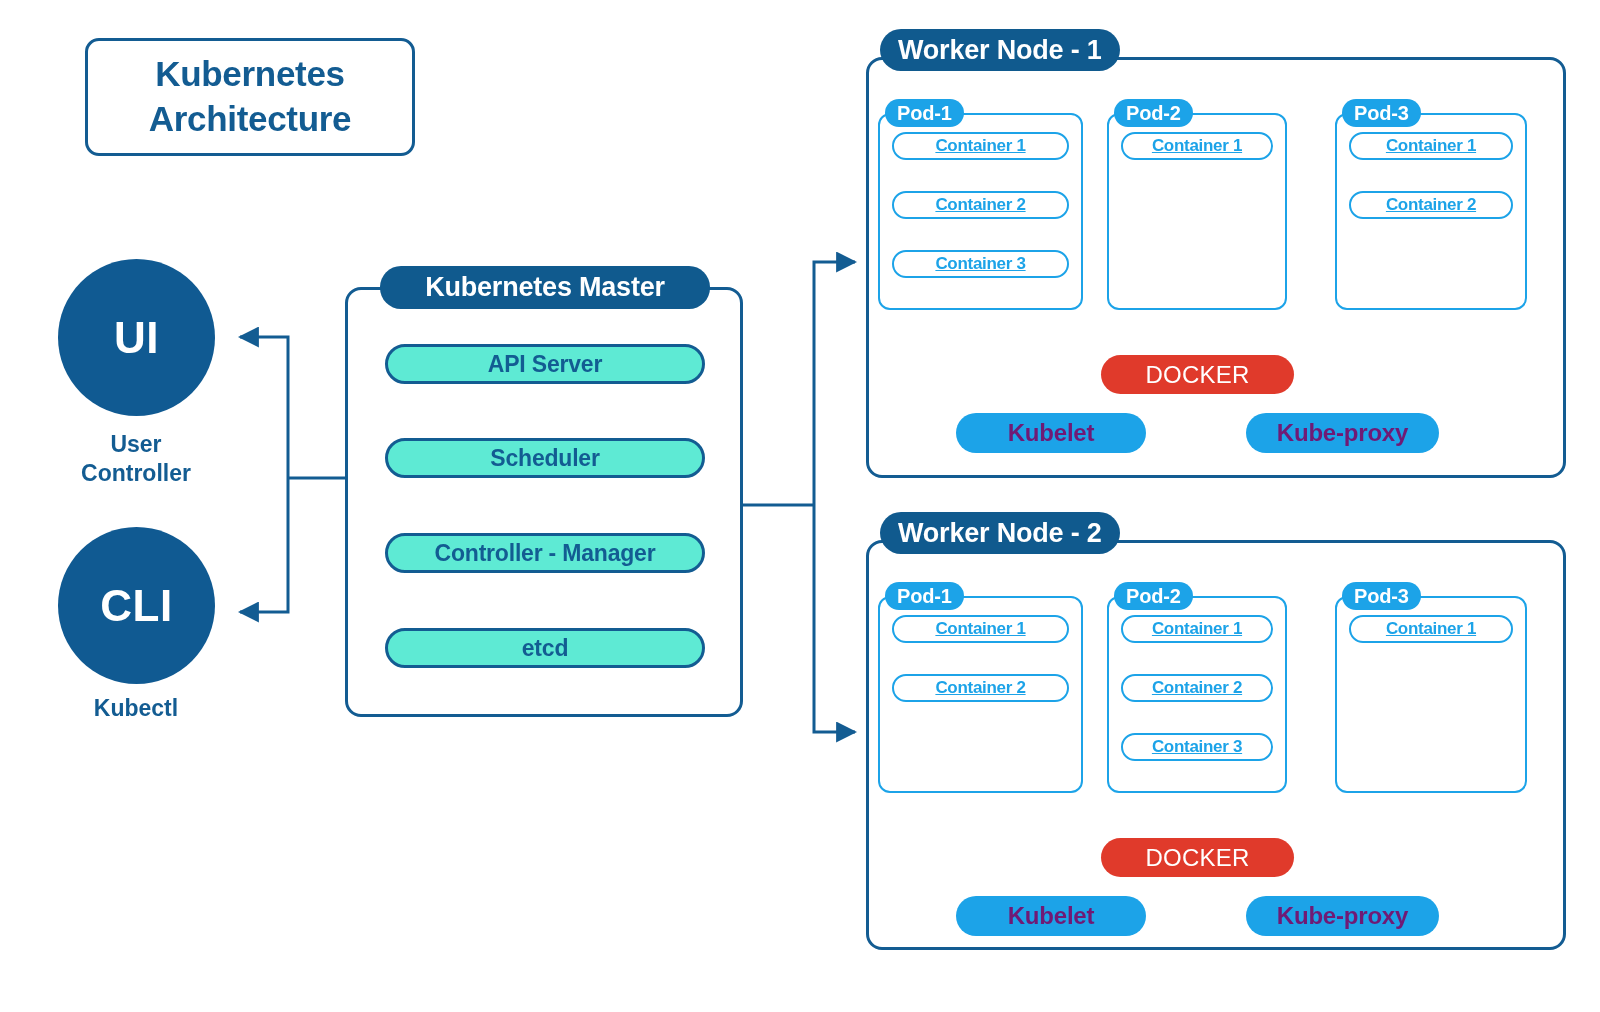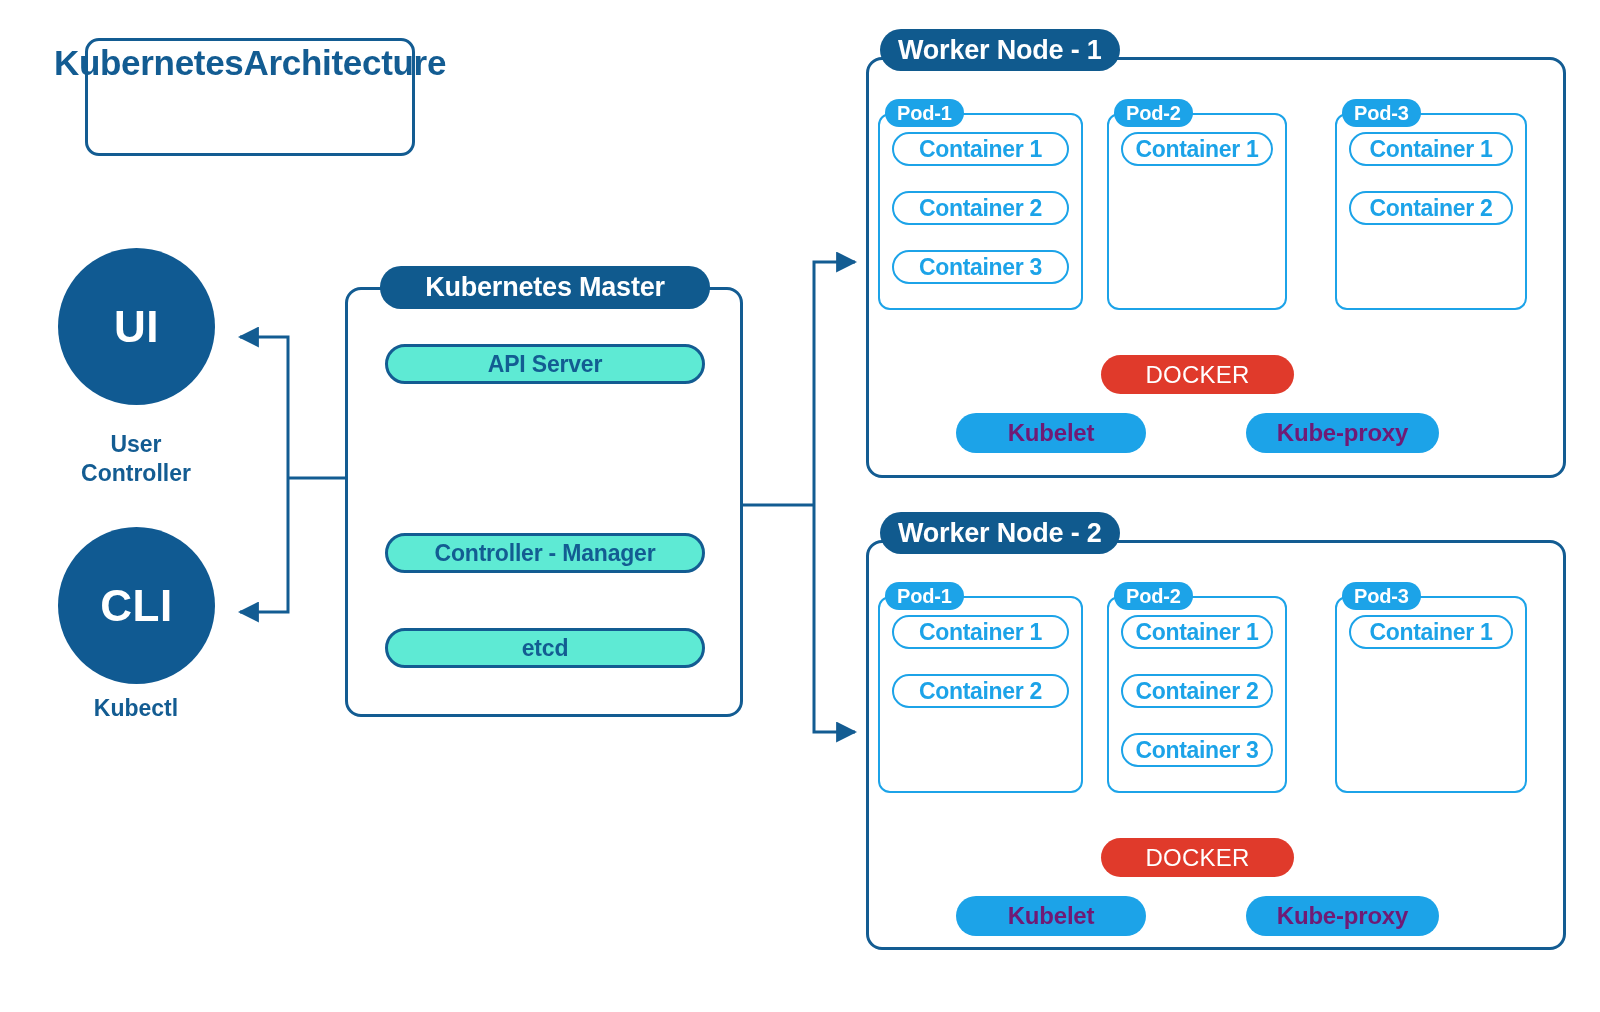--- a/index.html
+++ b/index.html
@@ -17,41 +17,41 @@
     background: #ffffff;
     overflow: hidden;
   }
   .abs { position: absolute; box-sizing: border-box; }
 
   
   #title-card {
     left: 85px; top: 38px; width: 330px; height: 118px;
     border: 3px solid #135C92;
     border-radius: 14px;
-    display: flex; flex-direction: row;
-    align-items: flex-start; justify-content: center;
+    display: flex; flex-direction: column;
+    align-items: center; justify-content: center;
     color: #135C92;
     font-weight: bold;
     font-size: 35px;
     line-height: 1.28;
     text-align: center;
     letter-spacing: -0.3px;
   }
 
   
   .client-circle {
     border-radius: 50%;
     background: #105A92;
     color: #ffffff;
     display: flex; align-items: center; justify-content: center;
     font-weight: bold;
     font-size: 44px;
     letter-spacing: 0.5px;
   }
-  #ui-circle  { left: 58px;  top: 248px; width: 157px; height: 157px; }
+  #ui-circle  { left: 58px;  top: 259px; width: 157px; height: 157px; }
   #cli-circle { left: 58px;  top: 527px; width: 157px; height: 157px; }
 
   .client-label {
     color: #135C92;
     font-weight: bold;
     font-size: 23px;
     line-height: 1.25;
     text-align: center;
     width: 200px;
   }
@@ -124,29 +124,30 @@
     background: #1CA3E8;
     border-radius: 14px;
     color: #ffffff;
     font-weight: bold;
     font-size: 20px;
     display: flex; align-items: center; justify-content: center;
     padding: 9px 12px;
     letter-spacing: -0.2px;
   }
   .container-chip {
-    height: 34px;
+    height: 28px;
     border: 2.5px solid #1CA3E8;
     border-radius: 19px;
     background: #ffffff;
     color: #1CA3E8;
     font-weight: bold;
-    font-size: 23px;
+    font-size: 17px;
     display: flex; align-items: center; justify-content: center;
     letter-spacing: -0.3px;
+    text-decoration: underline;
   }
 
   
   .docker-pill {
     width: 193px; height: 39px;
     background: #E03A2B;
     border-radius: 20px;
     color: #ffffff;
     font-size: 24px;
     display: flex; align-items: center; justify-content: center;
@@ -209,20 +210,21 @@
     <span>CLI</span>
   </div>
   <div class="abs client-label" id="cli-label">
     <div>Kubectl</div>
   </div>
 
   <div class="abs" id="master-box"></div>
   <div class="abs" id="master-title">Kubernetes Master</div>
 
   <div class="abs master-item" id="master-item-0">API Server</div>
+  <div class="abs master-item" id="master-item-1">Scheduler</div>
   <div class="abs master-item" id="master-item-2">Controller - Manager</div>
   <div class="abs master-item" id="master-item-3">etcd</div>
 
   <div class="abs worker-box" id="worker-box-0"></div>
   <div class="abs worker-title" id="worker-title-0">Worker Node - 1</div>
 
   <div class="abs worker-box" id="worker-box-1"></div>
   <div class="abs worker-title" id="worker-title-1">Worker Node - 2</div>
 
   <div id="worker-content">

